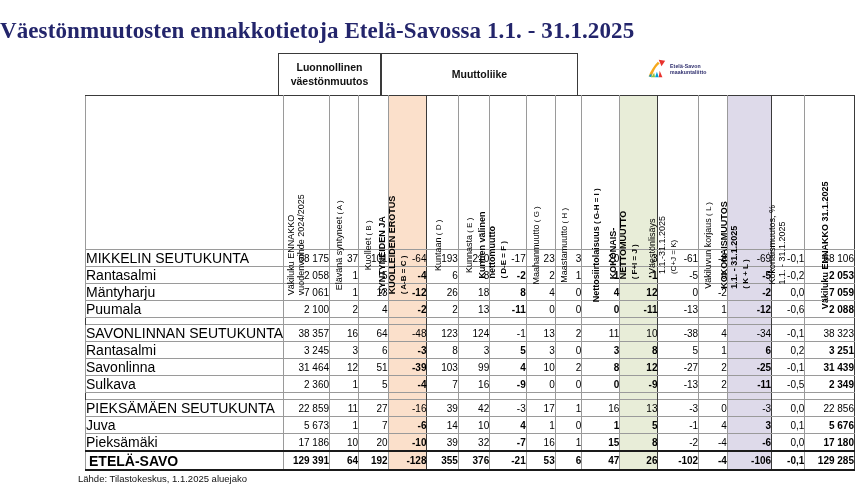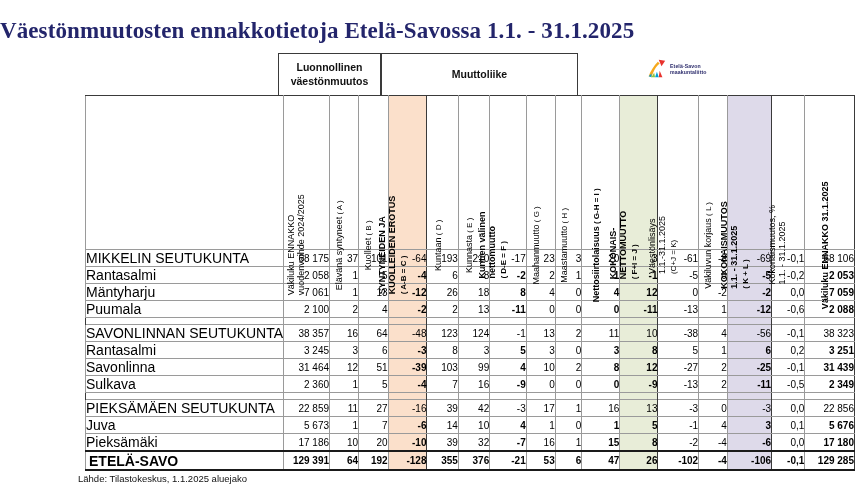--- a/index.html
+++ b/index.html
@@ -344,21 +344,21 @@
         <td class="num tint-c bold-col sep-right">-48</td>
         <td class="num sep-left">123</td>
         <td class="num">124</td>
         <td class="num bold-col">-1</td>
         <td class="num">13</td>
         <td class="num">2</td>
         <td class="num bold-col">11</td>
         <td class="num tint-j bold-col sep-left sep-right">10</td>
         <td class="num sep-left">-38</td>
         <td class="num">4</td>
-        <td class="num tint-m bold-col sep-left sep-right">-56</td>
+        <td class="num tint-m bold-col sep-left sep-right">-34</td>
         <td class="num">-0,1</td>
         <td class="num bold-col sep-left sep-right">38 323</td>
       </tr>
       <tr class="muni">
         <td class="lab">Rantasalmi</td>
         <td class="num sep-left">3 245</td>
         <td class="num">3</td>
         <td class="num">6</td>
         <td class="num tint-c bold-col sep-right">-3</td>
         <td class="num sep-left">8</td>

